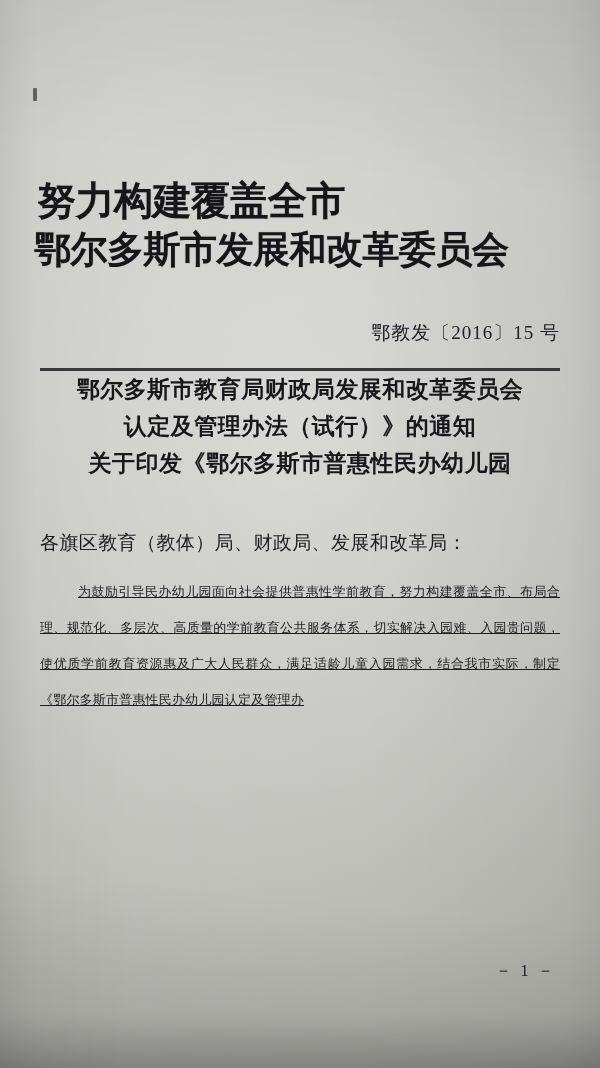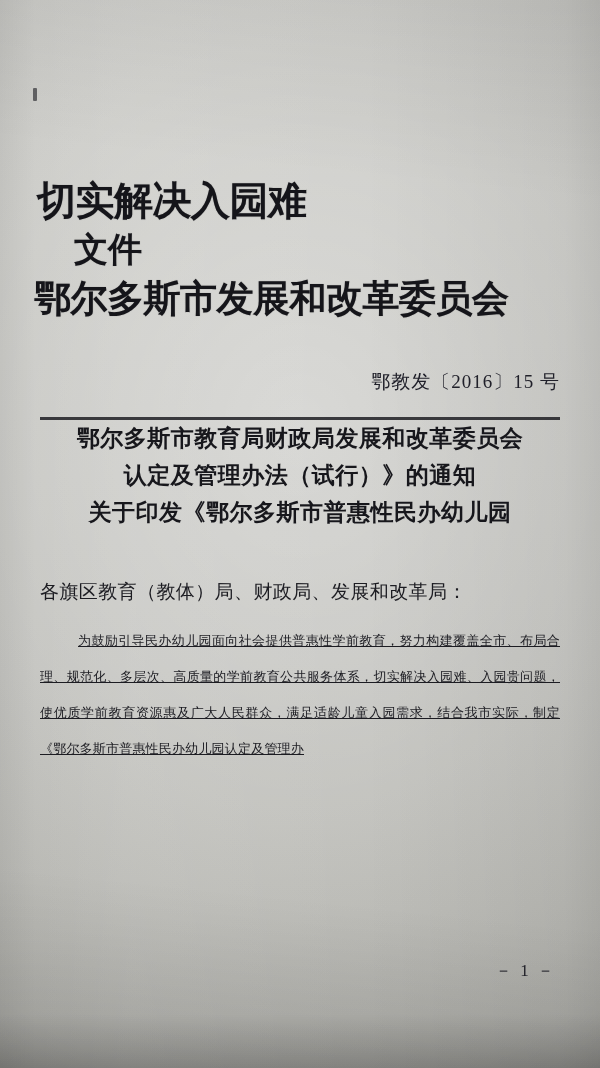--- a/index.html
+++ b/index.html
@@ -168,24 +168,23 @@
 </head>
 <body>
 
 <div class="page">
   <div class="speck"></div>
 
   <div class="content">
 
     <div class="masthead">
       <div class="masthead-row">
-        <span class="org-line l1">切实解决入园难</span>
+        <span class="org-line l1">努力构建覆盖全市</span>
       </div>
       <div class="masthead-row">
-        <span class="doc-word">文件</span>
       </div>
       <div class="masthead-row">
         <span class="org-line l3">鄂尔多斯市发展和改革委员会</span>
       </div>
     </div>
 
     <div class="doc-number">鄂教发〔2016〕15 号</div>
 
     <div class="rule"></div>
 

